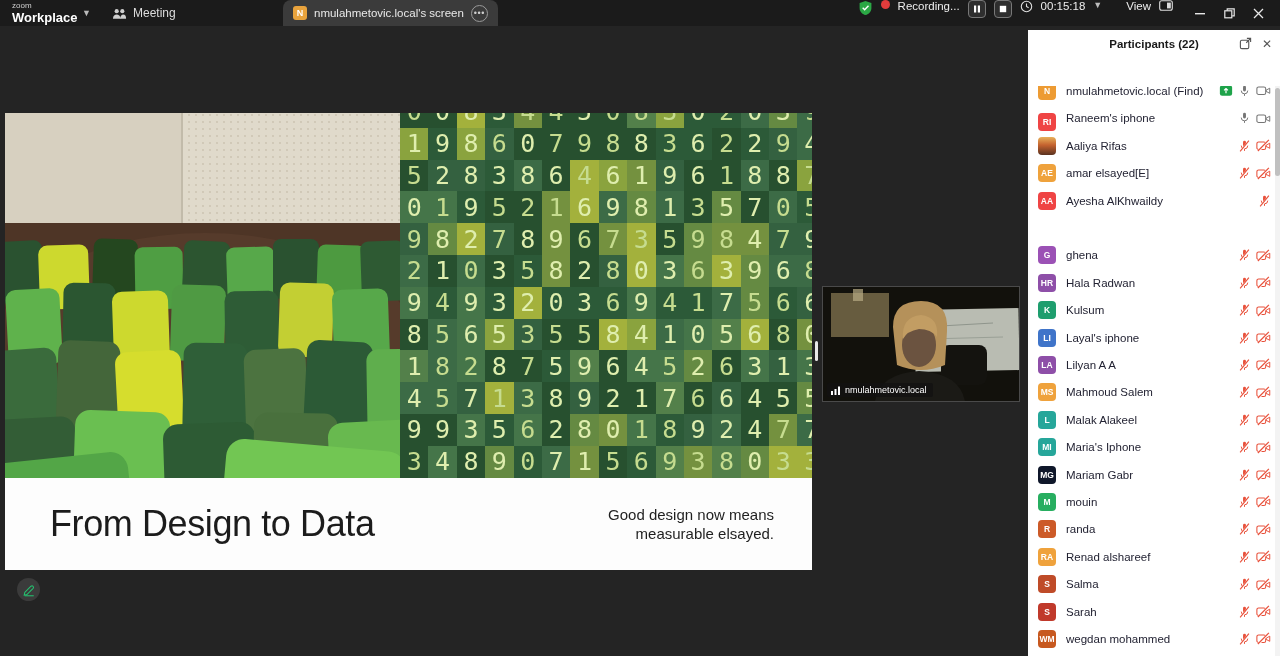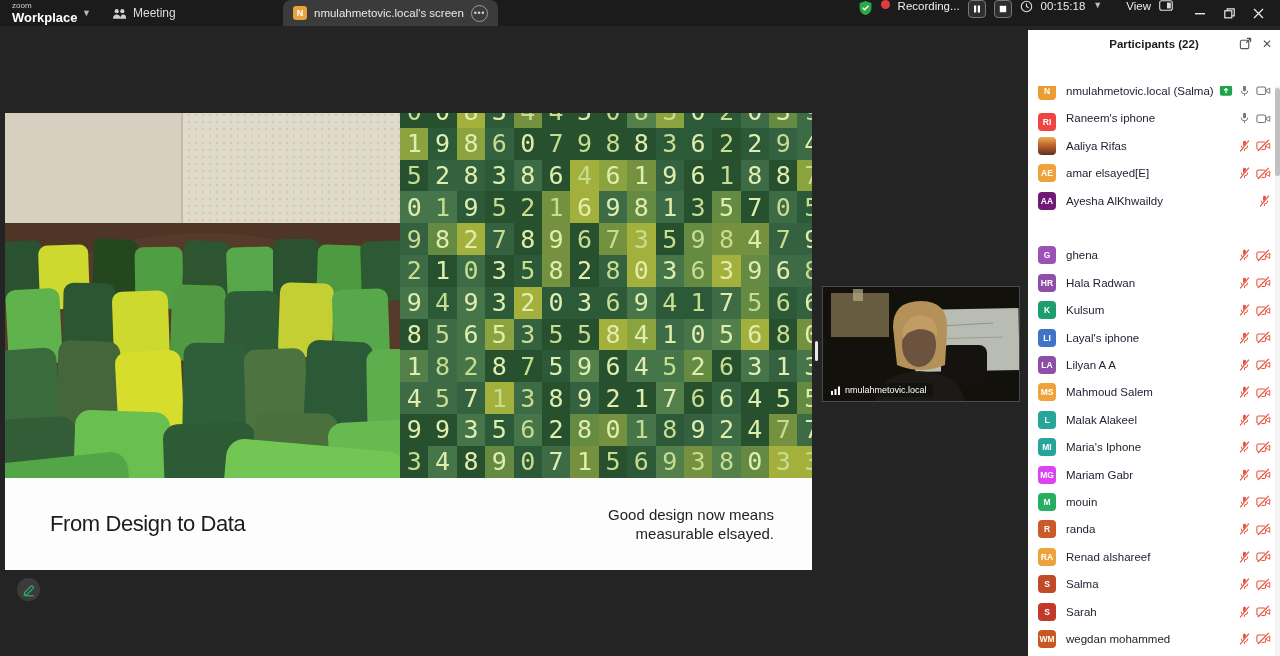--- a/index.html
+++ b/index.html
@@ -32,21 +32,21 @@
   
   .slide{position:absolute;left:5px;top:113px;width:807px;height:457px;background:#fff;}
   .photo{position:absolute;left:0;top:0;width:395px;height:365px;overflow:hidden;}
   .grid{position:absolute;left:395px;top:0;width:412px;height:365px;overflow:hidden;background:#2c5a38;}
   .grid-inner{position:absolute;left:0;top:-17px;}
   .grid-row{display:flex;height:31.8px;}
   .grid-cell{width:28.4px;height:31.8px;display:flex;align-items:center;justify-content:center;
              font-family:"DejaVu Sans Mono",monospace;font-size:25px;}
   .caption{position:absolute;left:0;top:365px;width:807px;height:92px;background:#fdfdfd;
            display:flex;align-items:center;justify-content:space-between;padding:0 38px 0 45px;box-sizing:border-box;}
-  .cap-title{font-size:22px;letter-spacing:-.4px;color:#1c1c1c;font-weight:500;}
+  .cap-title{font-size:36px;letter-spacing:-.4px;color:#1c1c1c;font-weight:500;}
   .cap-sub{font-size:15px;color:#1f1f1f;text-align:right;line-height:1.3;font-weight:500;}
 
   
   .vthumb{position:absolute;left:822px;top:286px;width:198px;height:116px;background:#0e0d09;
           border:1px solid #4a4a4a;box-sizing:border-box;overflow:hidden;}
   .vlabel{position:absolute;left:4px;bottom:4px;background:rgba(18,18,18,.78);color:#fff;font-size:9px;
           padding:2px 6px 2px 4px;display:flex;align-items:center;gap:4px;border-radius:2px;}
   .vhandle{position:absolute;left:815px;top:341px;width:3px;height:20px;background:#e8e8e8;border-radius:2px;}
 
   
@@ -459,21 +459,21 @@
           <rect x="7" y="0.5" width="2" height="8.5" fill="#fff"></rect>
       </svg>
       <span>nmulahmetovic.local</span>
     </span>
   </div>
 
   <div class="panel">
     <div class="plist" id="plist">
         <div class="prow" style="top: 47.3px;">
           <span class="pavatar" style="background: rgb(237, 155, 51);">N</span>
-          <span class="pname">nmulahmetovic.local (Salma)</span>
+          <span class="pname">nmulahmetovic.local (Find)</span>
           <span class="picons">
             <svg width="14" height="13" viewBox="0 0 16 14">
     <rect x="1" y="1" width="14" height="12" rx="2.5" fill="#1EA34A"></rect>
     <path d="M8 10.2V4.6M8 4.6 5.8 6.8M8 4.6l2.2 2.2" stroke="#fff" stroke-width="1.4" fill="none"></path>
             </svg>
             <svg width="13" height="14" viewBox="0 0 16 16">
     <rect x="6.2" y="1.5" width="3.6" height="7.2" rx="1.8" fill="#757575"></rect>
     <path d="M4 7.5a4 4 0 0 0 8 0" stroke="#757575" stroke-width="1.2" fill="none"></path>
     <line x1="8" y1="11.5" x2="8" y2="14" stroke="#757575" stroke-width="1.2"></line>
     </svg>
@@ -530,21 +530,21 @@
             </svg>
             <svg width="15" height="13" viewBox="0 0 17 14">
     <rect x="1" y="3" width="10" height="8.5" rx="2" stroke="#E8503A" stroke-width="1.2" fill="none"></rect>
     <path d="M11.5 6.6 15.6 4.4v5.8L11.5 8z" stroke="#E8503A" stroke-width="1.1" fill="none"></path>
     <line x1="2.5" y1="13.5" x2="15" y2="0.8" stroke="#fff" stroke-width="2.6"></line>
               <line x1="2.1" y1="13.2" x2="14.6" y2="0.6" stroke="#E8503A" stroke-width="1.4"></line>
             </svg>
           </span>
         </div>
         <div class="prow" style="top: 156.9px;">
-          <span class="pavatar" style="background: #701a75;">AA</span>
+          <span class="pavatar" style="background: #ef4444;">AA</span>
           <span class="pname">Ayesha AlKhwaildy</span>
           <span class="picons">
             <svg width="13" height="14" viewBox="0 0 16 16">
     <rect x="6.2" y="1.5" width="3.6" height="7.2" rx="1.8" fill="#E8503A"></rect>
     <path d="M4 7.5a4 4 0 0 0 8 0" stroke="#E8503A" stroke-width="1.2" fill="none"></path>
     <line x1="8" y1="11.5" x2="8" y2="14" stroke="#E8503A" stroke-width="1.2"></line>
     <line x1="3" y1="15" x2="14" y2="1.5" stroke="#fff" stroke-width="2.6"></line>
               <line x1="2.6" y1="14.6" x2="13.4" y2="1.4" stroke="#E8503A" stroke-width="1.4"></line>
             </svg>
           </span>
@@ -695,21 +695,21 @@
             </svg>
             <svg width="15" height="13" viewBox="0 0 17 14">
     <rect x="1" y="3" width="10" height="8.5" rx="2" stroke="#E8503A" stroke-width="1.2" fill="none"></rect>
     <path d="M11.5 6.6 15.6 4.4v5.8L11.5 8z" stroke="#E8503A" stroke-width="1.1" fill="none"></path>
     <line x1="2.5" y1="13.5" x2="15" y2="0.8" stroke="#fff" stroke-width="2.6"></line>
               <line x1="2.1" y1="13.2" x2="14.6" y2="0.6" stroke="#E8503A" stroke-width="1.4"></line>
             </svg>
           </span>
         </div>
         <div class="prow" style="top: 430.9px;">
-          <span class="pavatar" style="background: #d946ef;">MG</span>
+          <span class="pavatar" style="background: #0f172a;">MG</span>
           <span class="pname">Mariam Gabr</span>
           <span class="picons">
             <svg width="13" height="14" viewBox="0 0 16 16">
     <rect x="6.2" y="1.5" width="3.6" height="7.2" rx="1.8" fill="#E8503A"></rect>
     <path d="M4 7.5a4 4 0 0 0 8 0" stroke="#E8503A" stroke-width="1.2" fill="none"></path>
     <line x1="8" y1="11.5" x2="8" y2="14" stroke="#E8503A" stroke-width="1.2"></line>
     <line x1="3" y1="15" x2="14" y2="1.5" stroke="#fff" stroke-width="2.6"></line>
               <line x1="2.6" y1="14.6" x2="13.4" y2="1.4" stroke="#E8503A" stroke-width="1.4"></line>
             </svg>
             <svg width="15" height="13" viewBox="0 0 17 14">

